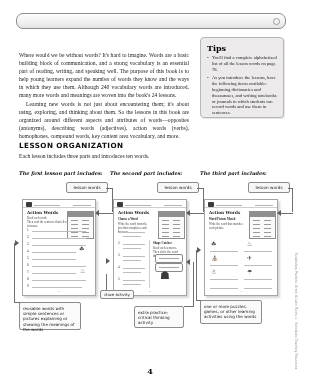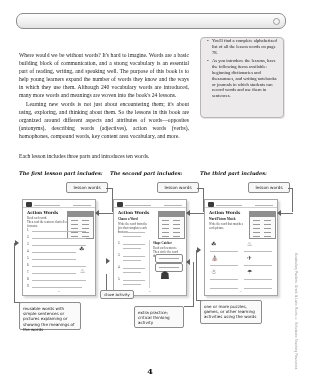--- a/index.html
+++ b/index.html
@@ -182,26 +182,28 @@
     <div class="nub"></div>
   </div>
 
 
   <div class="bodycol">
     <p>Where would we be without words? It's hard to imagine. Words are a basic building block of communication, and a strong vocabulary is an essential part of reading, writing, and speaking well. The purpose of this book is to help young learners expand the number of words they know and the ways in which they use them. Although 240 vocabulary words are introduced, many more words and meanings are woven into the book's 24 lessons.</p>
     <p class="indent">Learning new words is not just about encountering them; it's about using, exploring, and thinking about them. So the lessons in this book are organized around different aspects and attributes of words—opposites (antonyms), describing words (adjectives), action words (verbs), homophones, compound words, key content area vocabulary, and more.</p>
   </div>
 
   <div class="tips">
+    <h3>Tips</h3>
     <ul>
       <li>You'll find a complete alphabetized list of all the lesson words on page 78.</li>
       <li>As you introduce the lessons, have the following items available: beginning dictionaries and thesauruses, and writing notebooks or journals in which students can record words and use them in sentences.</li>
     </ul>
   </div>
 
+  <div class="sect-head">LESSON ORGANIZATION</div>
   <div class="sect-sub">Each lesson includes three parts and introduces ten words.</div>
 
   <div class="col-cap cap1">The first lesson part includes:</div>
   <div class="col-cap cap2">The second part includes:</div>
   <div class="col-cap cap3">The third part includes:</div>
 
   <div class="sheet" style="left:22px;top:199px;width:72px;height:95px;">
     <div class="sh-top">
       <div class="sh-logo"></div>
       <div class="sh-nameline"></div>

